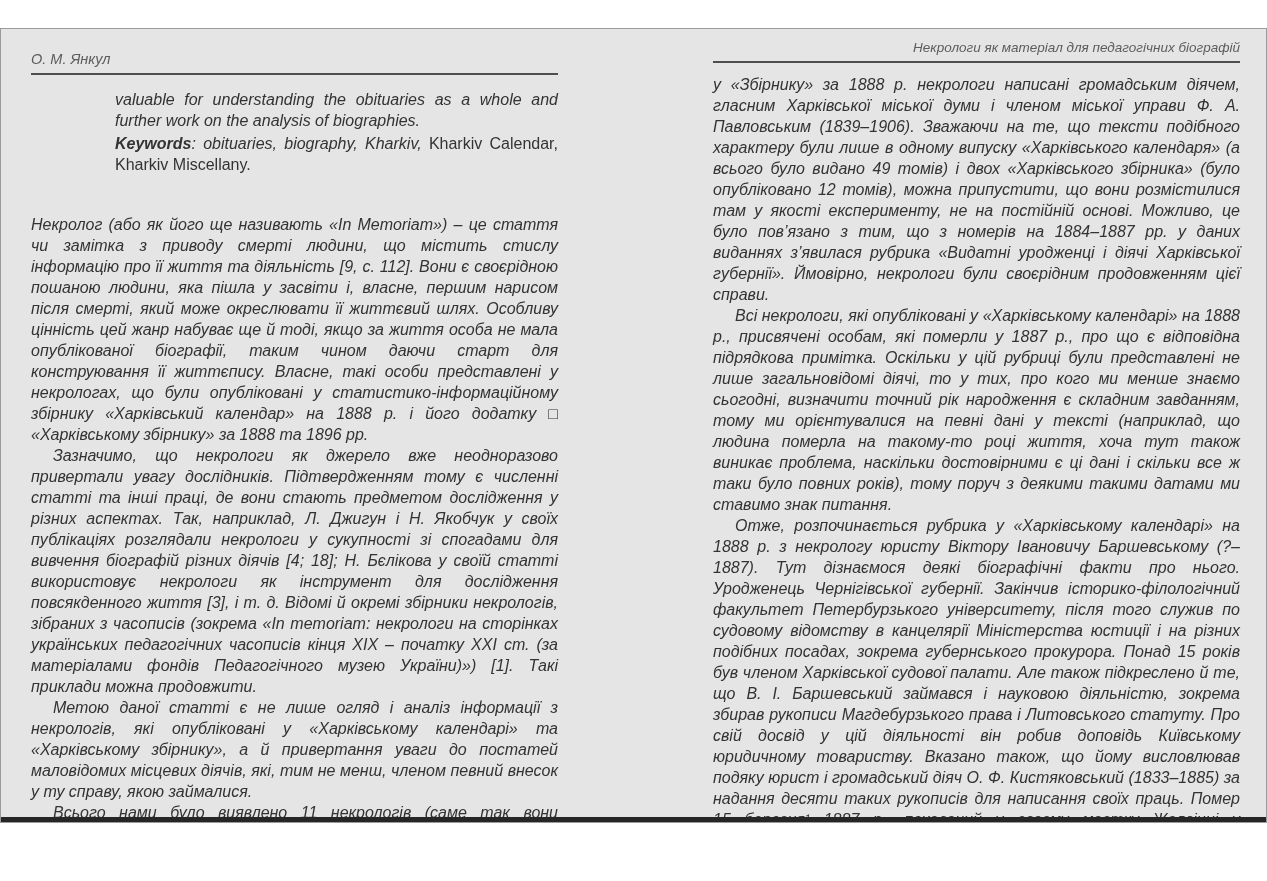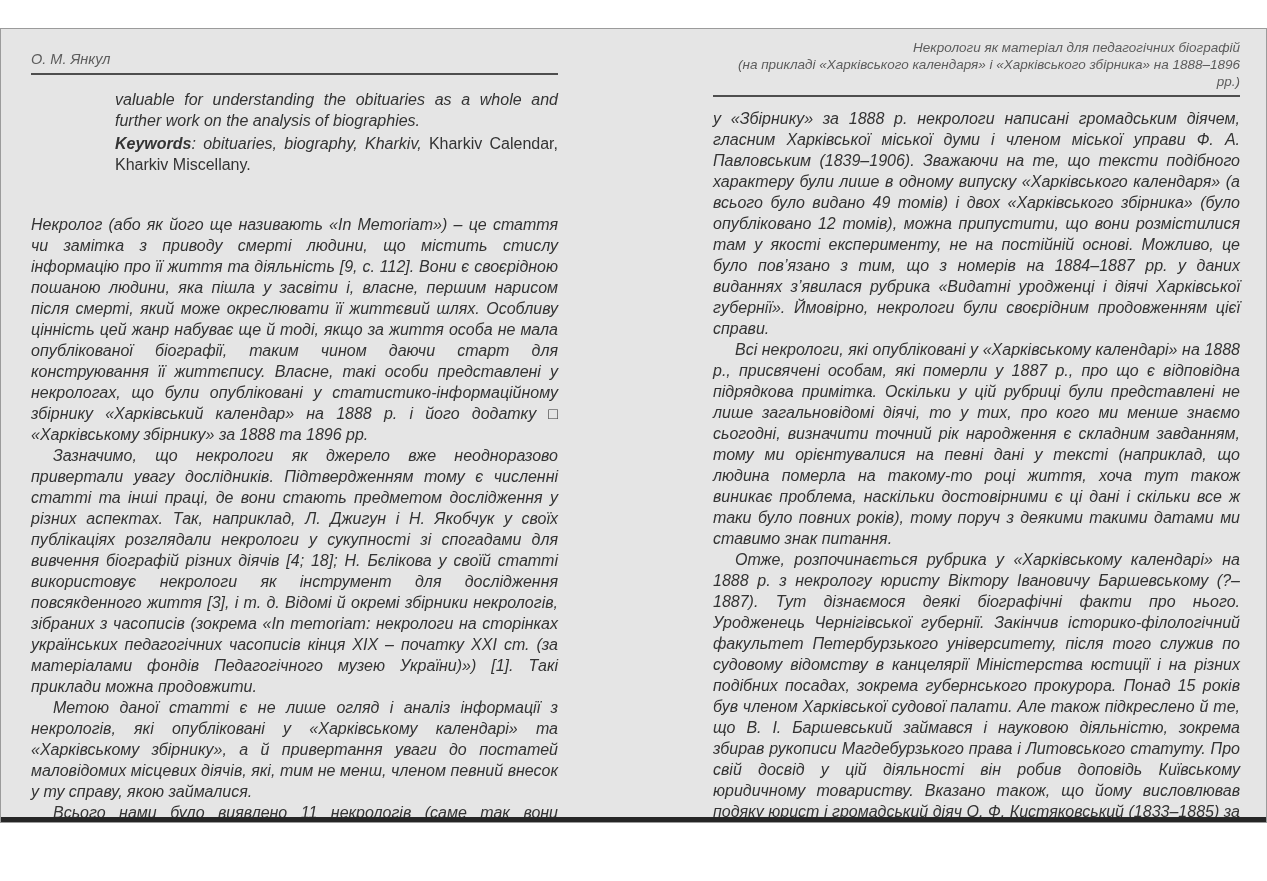--- a/index.html
+++ b/index.html
@@ -89,21 +89,20 @@
       <p>Зазначимо, що некрологи як джерело вже неодноразово привертали увагу дослідників. Підтвердженням тому є численні статті та інші праці, де вони стають предметом дослідження у різних аспектах. Так, наприклад, Л. Джигун і Н. Якобчук у своїх публікаціях розглядали некрологи у сукупності зі спогадами для вивчення біографій різних діячів [4; 18]; Н. Бєлікова у своїй статті використовує некрологи як інструмент для дослідження повсякденного життя [3], і т. д. Відомі й окремі збірники некрологів, зібраних з часописів (зокрема «In memoriam: некрологи на сторінках українських педагогічних часописів кінця XIX – початку XXI ст. (за матеріалами фондів Педагогічного музею України)») [1]. Такі приклади можна продовжити.</p>
       <p>Метою даної статті є не лише огляд і аналіз інформації з некрологів, які опубліковані у «Харківському календарі» та «Харківському збірнику», а й привертання уваги до постатей маловідомих місцевих діячів, які, тим не менш, членом певний внесок у ту справу, якою займалися.</p>
       <p>Всього нами було виявлено 11 некрологів (саме так вони позначалися). З них 8 опубліковані у «Харківському календарі» на 1888 р. (опубліковані у «Відділі III. Місцевому довідковому»), 2 □у «Харківському збірнику» за той самий рік і 1 □у «Збірнику» за 1896 р. У «Харківському календарі» та «Харківському збірнику» за 1896 р. ці тексти не мають авторства, а от</p>
     </div>
   </div>
   <div class="pagenum pagenum-left">178</div>
 
   <div class="page page-right">
     <div class="running-head head-right">
       <div>Некрологи як матеріал для педагогічних біографій</div>
-      <div>(на прикладі «Харківського календаря» і «Харківського збірника» на 1888–1896 рр.)</div>
     </div>
     <div class="head-rule"></div>
 
     <div class="bodytext bodytext-right">
       <p class="noindent">у «Збірнику» за 1888 р. некрологи написані громадським діячем, гласним Харківської міської думи і членом міської управи Ф. А. Павловським (1839–1906). Зважаючи на те, що тексти подібного характеру були лише в одному випуску «Харківського календаря» (а всього було видано 49 томів) і двох «Харківського збірника» (було опубліковано 12 томів), можна припустити, що вони розмістилися там у якості експерименту, не на постійній основі. Можливо, це було пов’язано з тим, що з номерів на 1884–1887 рр. у даних виданнях з’явилася рубрика «Видатні уродженці і діячі Харківської губернії». Ймовірно, некрологи були своєрідним продовженням цієї справи.</p>
       <p>Всі некрологи, які опубліковані у «Харківському календарі» на 1888 р., присвячені особам, які померли у 1887 р., про що є відповідна підрядкова примітка. Оскільки у цій рубриці були представлені не лише загальновідомі діячі, то у тих, про кого ми менше знаємо сьогодні, визначити точний рік народження є складним завданням, тому ми орієнтувалися на певні дані у тексті (наприклад, що людина померла на такому-то році життя, хоча тут також виникає проблема, наскільки достовірними є ці дані і скільки все ж таки було повних років), тому поруч з деякими такими датами ми ставимо знак питання.</p>
       <p>Отже, розпочинається рубрика у «Харківському календарі» на 1888 р. з некрологу юристу Віктору Івановичу Баршевському (?–1887). Тут дізнаємося деякі біографічні факти про нього. Уродженець Чернігівської губернії. Закінчив історико-філологічний факультет Петербурзького університету, після того служив по судовому відомству в канцелярії Міністерства юстиції і на різних подібних посадах, зокрема губернського прокурора. Понад 15 років був членом Харківської судової палати. Але також підкреслено й те, що В. І. Баршевський займався і науковою діяльністю, зокрема збирав рукописи Магдебурзького права і Литовського статуту. Про свій досвід у цій діяльності він робив доповідь Київському юридичному товариству. Вказано також, що йому висловлював подяку юрист і громадський діяч О. Ф. Кистяковський (1833–1885) за надання десяти таких рукописів для написання своїх праць. Помер 15 березня¹ 1887 р., похований у своєму маєтку Жолвінці у Чернігівській губернії [2, с. 242].</p>
       <p>Наступний некролог присвячений купцю Вольфу Григоровичу Іткіну (1813?–1887), який помер 3 травня. Він більш розлогий, аніж В. І. Баршевському. У даному тексті акцент зроблений на діяльності покійного у Харківському губернському статистичному комітеті (далі – ХГСК). Комітет зокрема займався виданням «Харківського календаря». Тож, з некрологу дізнаємося, що діяльність В. Г. Іткіна у Харкові розпочалася приблизно</p>
     </div>
 

